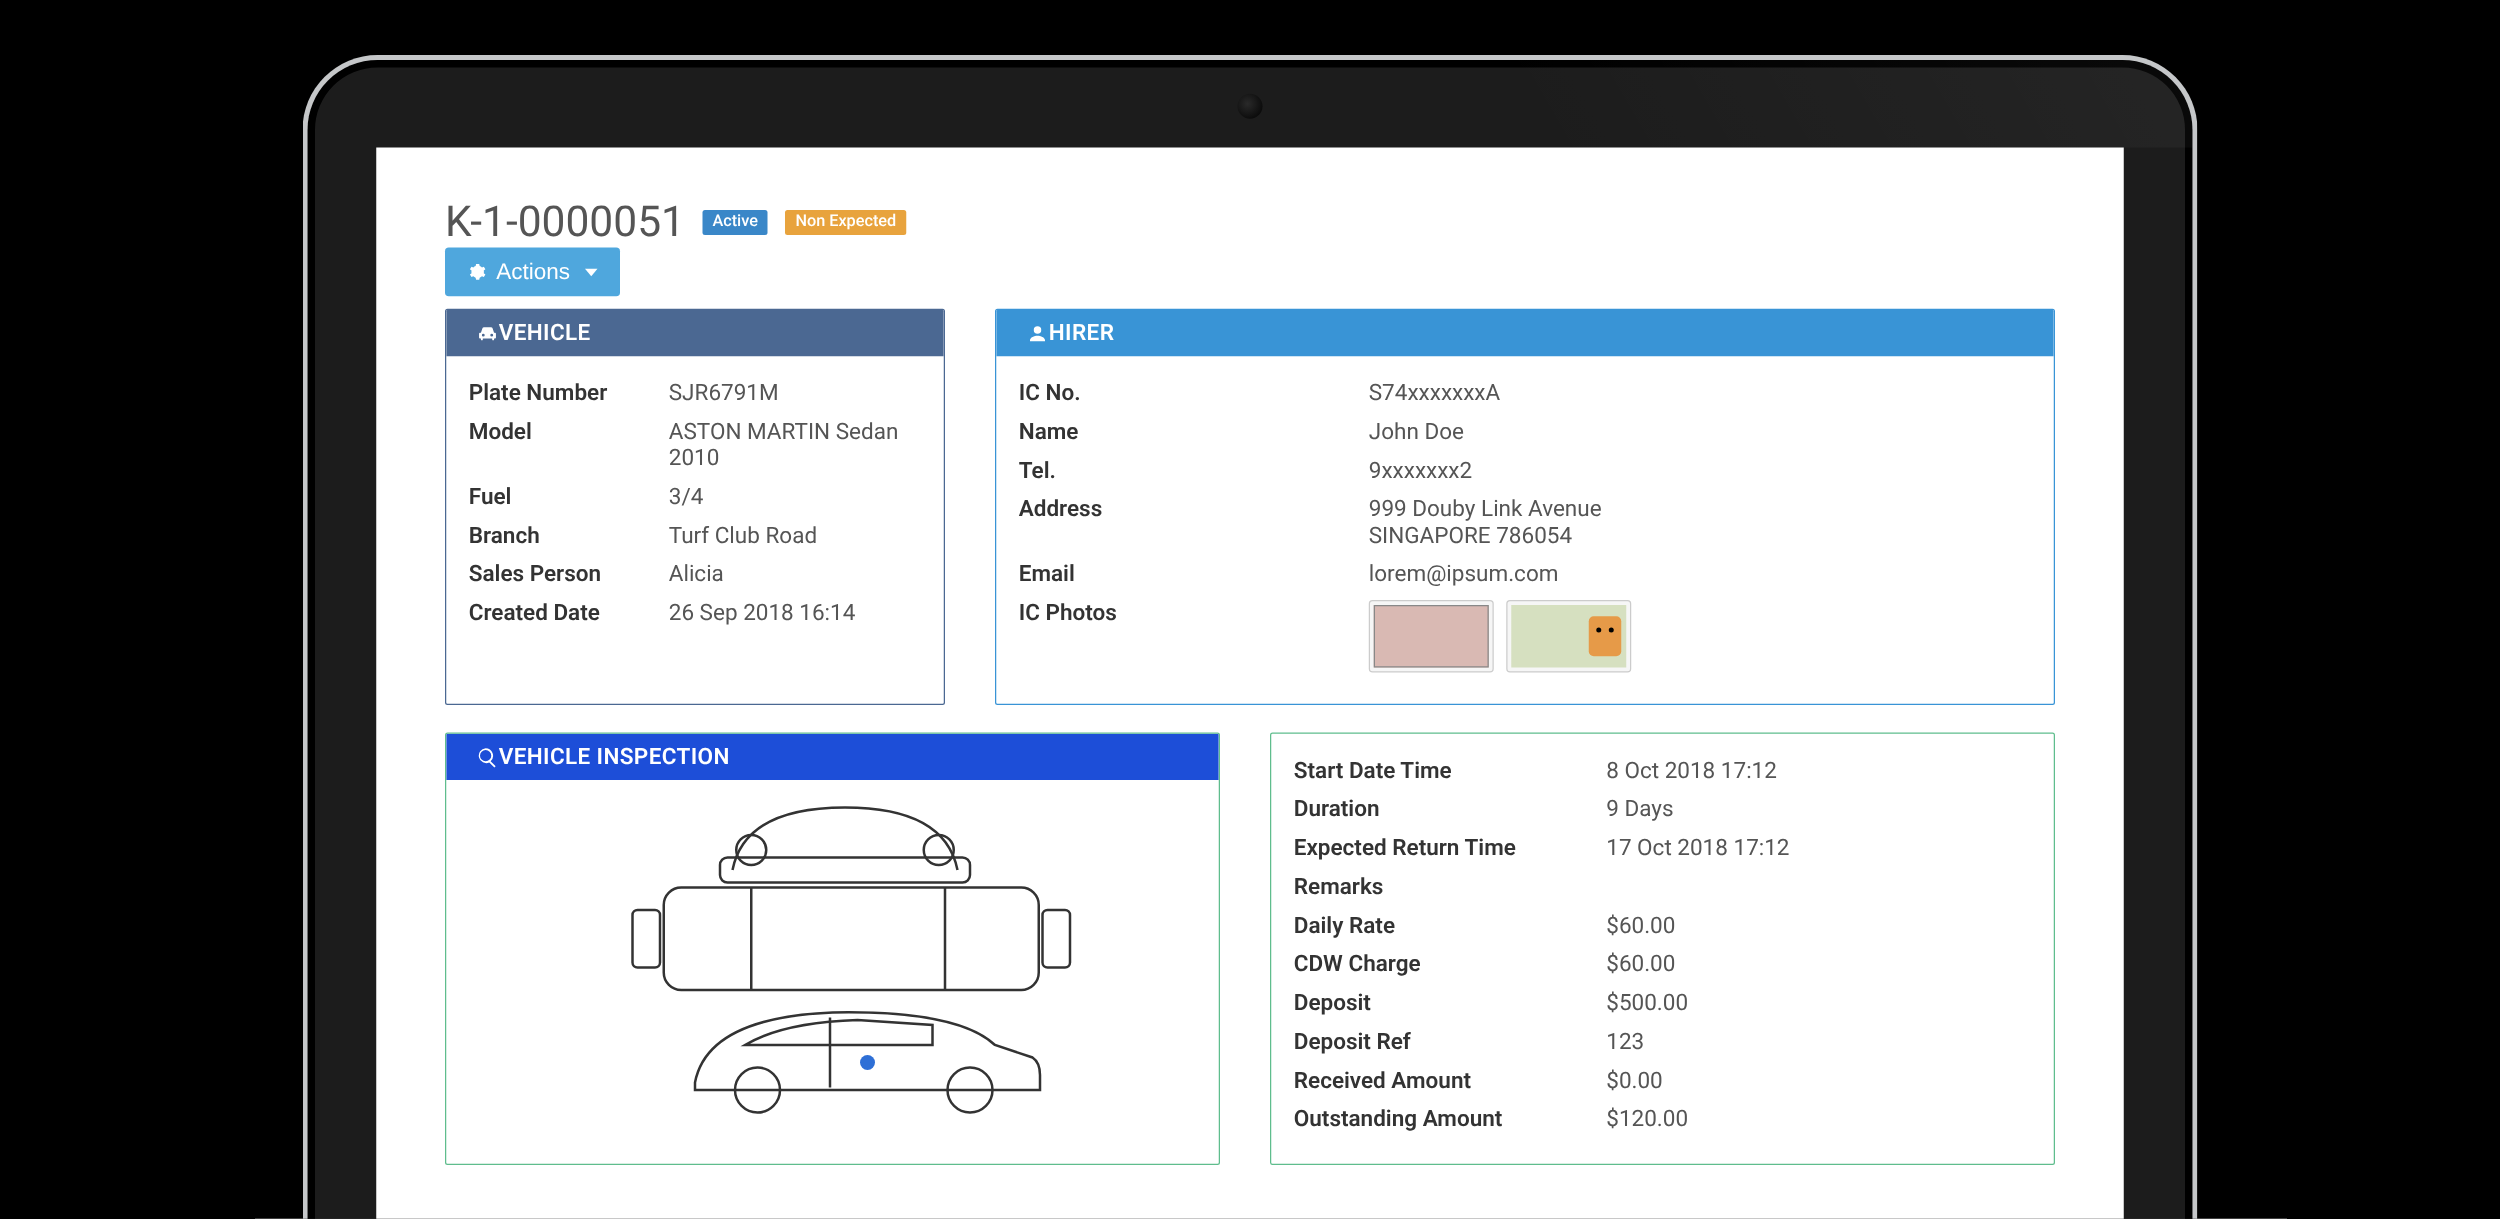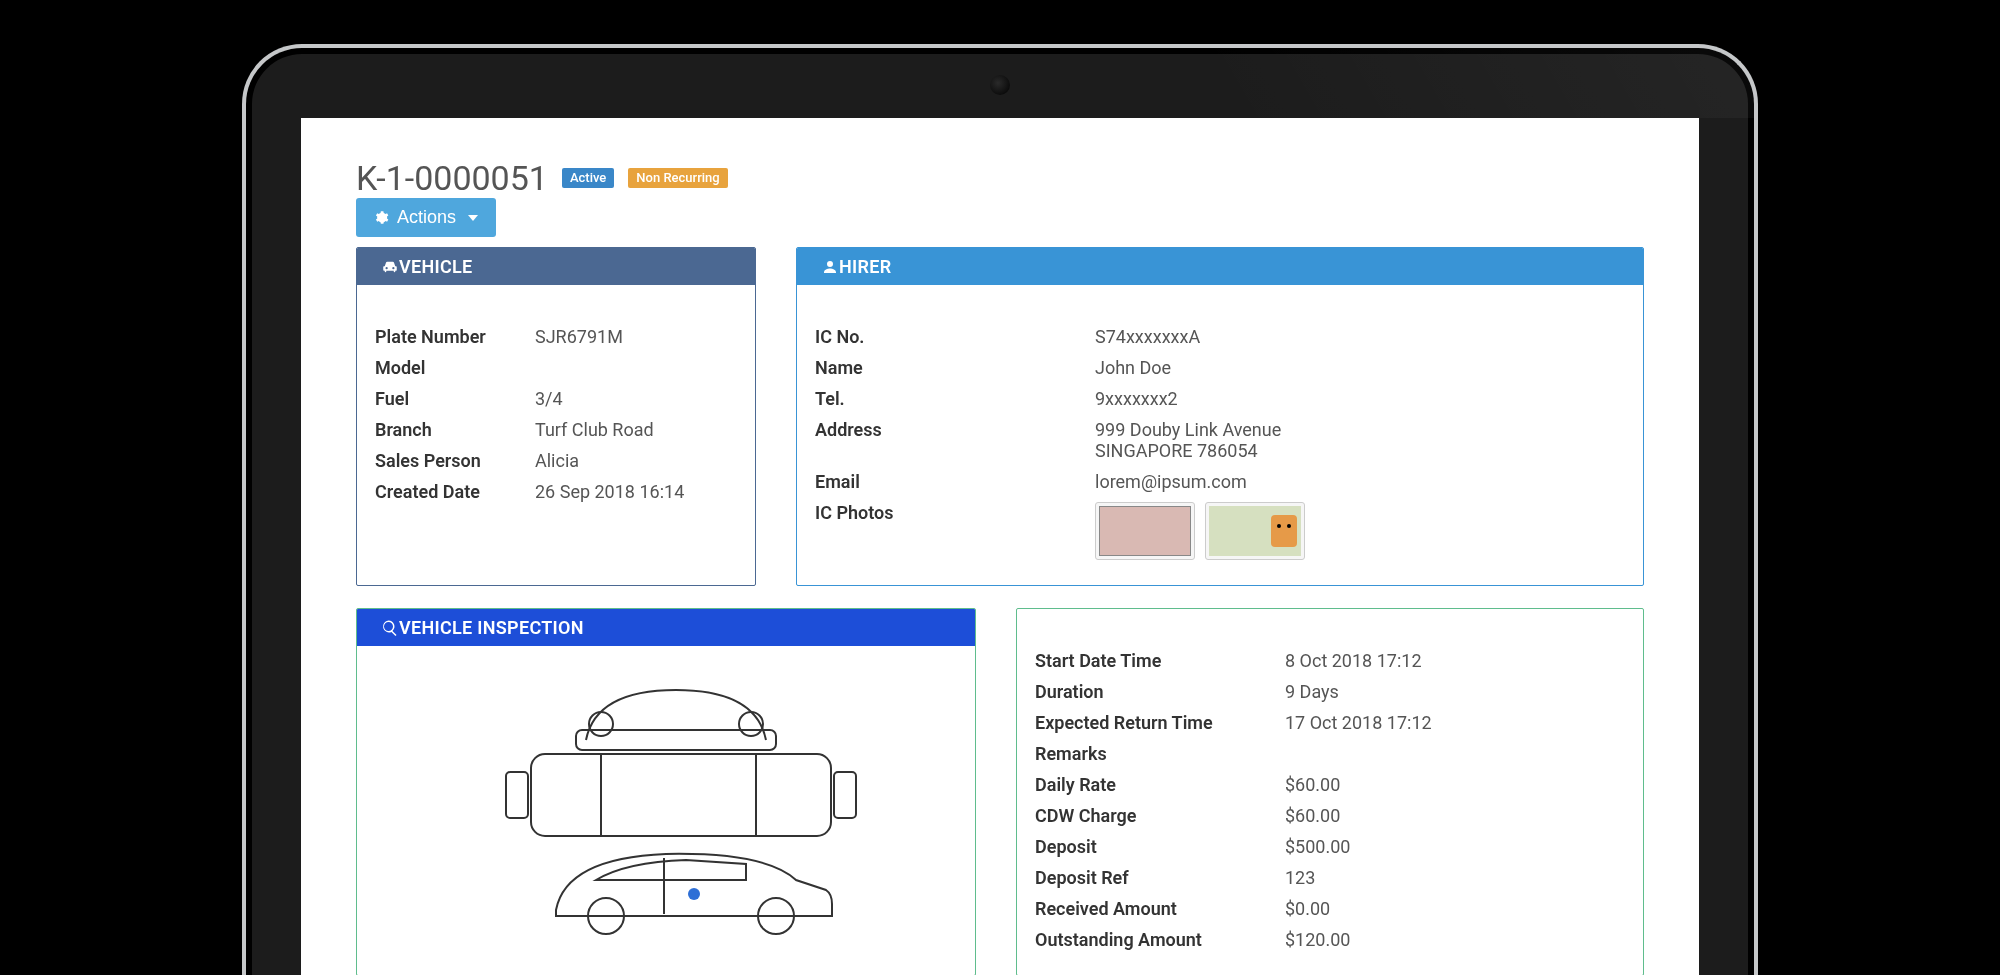--- a/index.html
+++ b/index.html
@@ -72,21 +72,21 @@
     border: 1px solid;
     border-radius: 2px;
     overflow: hidden;
     background: #fff;
   }
   .panel-head {
     padding: 8px 24px; font-size: 18px; font-weight: 600;
     color: #fff; text-transform: uppercase; letter-spacing: 0.3px;
     display: flex; align-items: center; gap: 0;
   }
-  .panel-body { padding: 14px 18px 20px 18px; margin-top: 22px; }
+  .panel-body { padding: 14px 18px 20px 18px; }
   .panel-vehicle { flex: 0 0 400px; border-color:#4b6892; }
   .panel-vehicle .panel-head { background:#4b6892; }
   .panel-hirer { flex: 1; border-color:#3994d6; }
   .panel-hirer .panel-head { background:#3994d6; }
   .panel-insp { flex: 0 0 620px; border-color:#5fbd8d; }
   .panel-insp .panel-head { background:#1d4ed8; }
   .panel-rental { flex: 1; border-color:#5fbd8d; }
   .panel-rental .panel-head { background:#5fbd8d; }
   .kv { display:flex; padding: 5px 0; font-size: 18px; }
   .kv .k { flex: 0 0 160px; color:#333; font-weight:600; }
@@ -110,21 +110,21 @@
 
 <div class="device">
   <div class="camera"></div>
   <div class="gloss"></div>
   <div class="screen">
     <div class="content">
 
       <div class="title-row">
         <div class="page-title">K-1-0000051</div>
         <span class="badge badge-blue">Active</span>
-        <span class="badge badge-orange">Non Recurring</span>
+        <span class="badge badge-orange">Non Expected</span>
       </div>
 
       <button class="actions-btn">
         <svg class="gear" viewBox="0 0 24 24">
             <path d="M12 8a4 4 0 100 8 4 4 0 000-8zm9 4a7.9 7.9 0 00-.2-1.7l2.1-1.6-2-3.4-2.4 1a8 8 0 00-2.9-1.7L15 2h-4l-.6 2.6a8 8 0 00-2.9 1.7l-2.4-1-2 3.4 2.1 1.6A8 8 0 005 12c0 .6.1 1.1.2 1.7l-2.1 1.6 2 3.4 2.4-1a8 8 0 002.9 1.7L11 22h4l.6-2.6a8 8 0 002.9-1.7l2.4 1 2-3.4-2.1-1.6c.1-.6.2-1.1.2-1.7z"></path>
           </svg>
         <span>Actions</span>
         <span class="caret"></span>
       </button>
 
@@ -137,20 +137,21 @@
               </svg>
             <span>Vehicle</span>
           </div>
           <div class="panel-body">
             <div class="kv">
                 <div class="k">Plate Number</div>
                 <div class="v">SJR6791M</div>
               </div>
             <div class="kv">
                 <div class="k">Model</div>
+                <div class="v">ASTON MARTIN Sedan 2010</div>
               </div>
             <div class="kv">
                 <div class="k">Fuel</div>
                 <div class="v">3/4</div>
               </div>
             <div class="kv">
                 <div class="k">Branch</div>
                 <div class="v">Turf Club Road</div>
               </div>
             <div class="kv">

